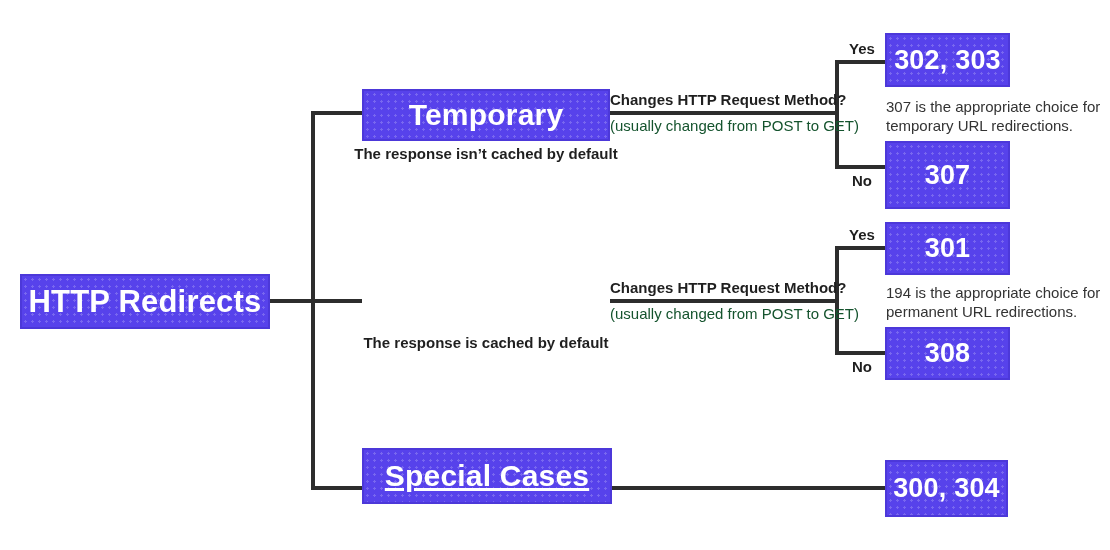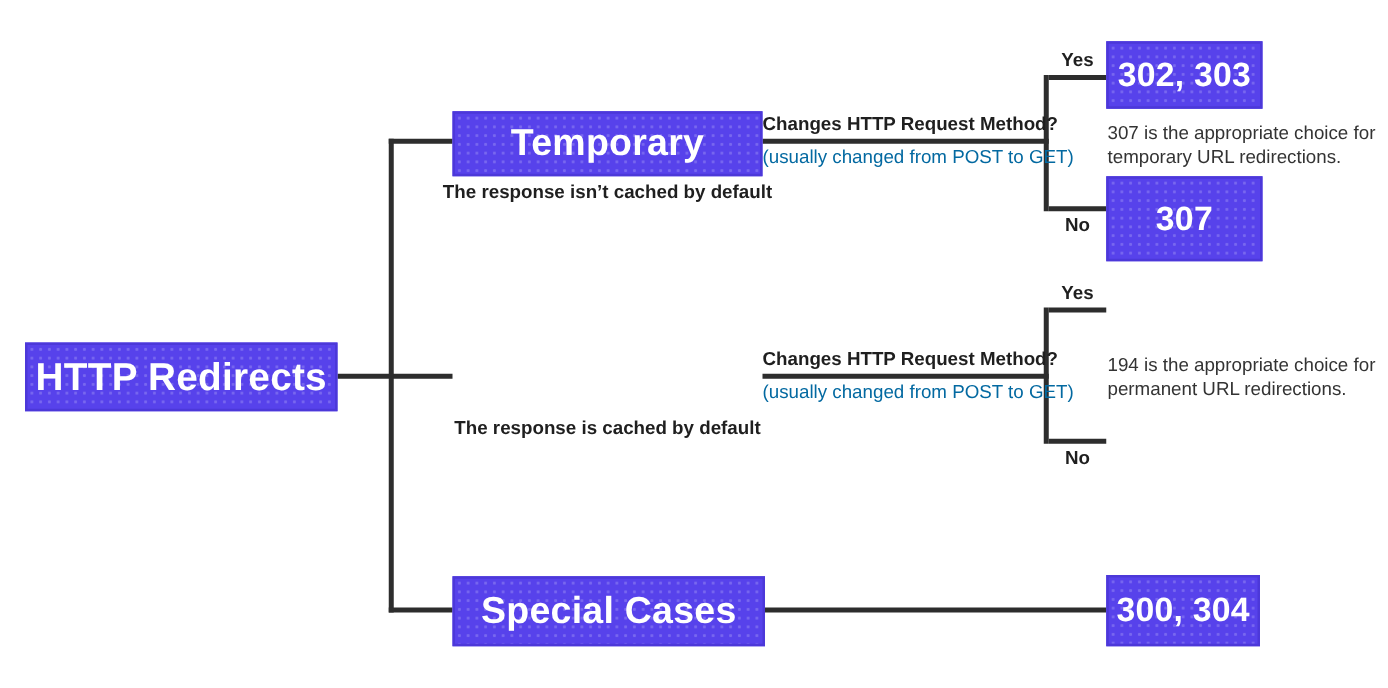--- a/index.html
+++ b/index.html
@@ -53,21 +53,21 @@
     color: #1f1f1f;
     text-align: center;
     white-space: nowrap;
   }
   .question-note {
     position: absolute;
     left: 610px;
     width: 229px;
     font-size: 15px;
     font-weight: normal;
-    color: #0369a1;
+    color: #14532d;
     text-align: center;
     white-space: nowrap;
   }
   .yn {
     position: absolute;
     width: 46px;
     font-size: 15px;
     font-weight: bold;
     color: #1f1f1f;
     text-align: center;
@@ -121,22 +121,28 @@
   <div class="note" style="top:97px;">307 is the appropriate choice for temporary URL redirections.</div>
   <div class="box code" style="left:885px; top:141px; width:125px; height:68px;">
     <span>307</span>
   </div>
 
   <div class="caption" style="left:332px; top:334px; width:308px;">The response is cached by default</div>
   <div class="question" style="top:279px;">Changes HTTP Request Method?</div>
   <div class="question-note" style="top:305px;">(usually changed from POST to GET)</div>
   <div class="yn" style="left:839px; top:226px;">Yes</div>
   <div class="yn" style="left:839px; top:358px;">No</div>
+  <div class="box code" style="left:885px; top:222px; width:125px; height:53px;">
+    <span>301</span>
+  </div>
   <div class="note" style="top:283px;">194 is the appropriate choice for permanent URL redirections.</div>
+  <div class="box code" style="left:885px; top:327px; width:125px; height:53px;">
+    <span>308</span>
+  </div>
 
-  <div class="box big" style="left:362px; top:461px; width:250px; height:56px;">
+  <div class="box big" style="left:362px; top:448px; width:250px; height:56px;text-decoration:underline;">
     <span>Special Cases</span>
   </div>
   <div class="box code" style="left:885px; top:460px; width:123px; height:57px;">
     <span>300, 304</span>
   </div>
 
 </div>
 
 </body></html>

